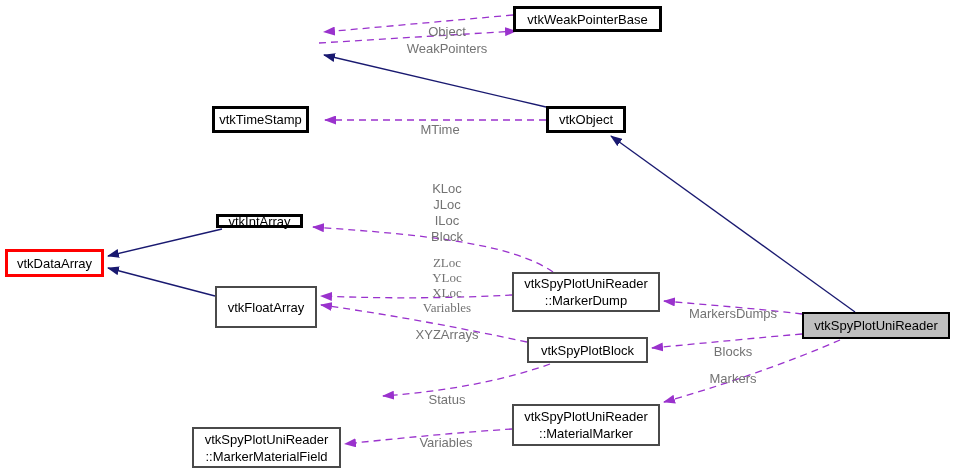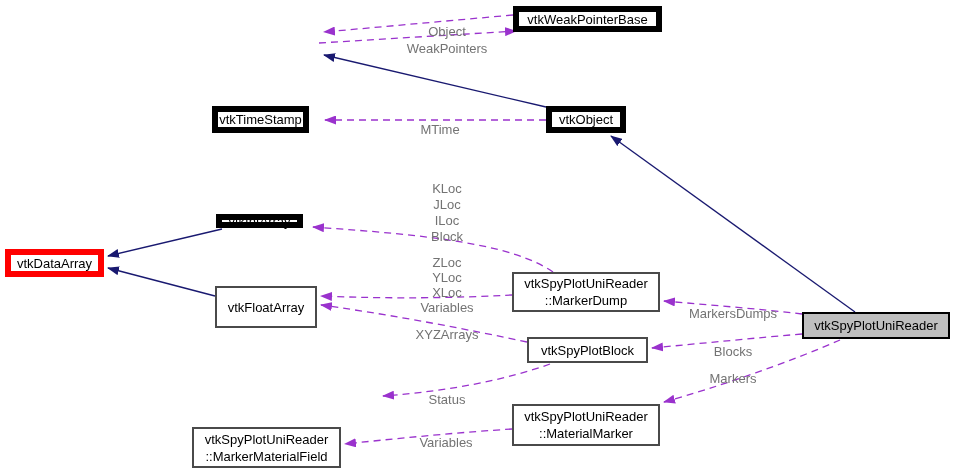--- a/index.html
+++ b/index.html
@@ -4,33 +4,33 @@
 <style>
   html,body { margin:0; padding:0; background:#ffffff; }
   #graph {
     position:relative; width:955px; height:474px; background:#ffffff;
     font-family:"Liberation Sans", sans-serif; overflow:hidden;
   }
   #edge-layer { position:absolute; left:0; top:0; width:955px; height:474px; }
   .node {
     position:absolute; box-sizing:border-box;
     display:flex; align-items:center; justify-content:center;
-    background:#ffffff; border:6px solid #000000; color:#000000;
+    background:#ffffff; border:3px solid #000000; color:#000000;
     font-size:13px; line-height:17px; white-space:pre; text-align:center;
     cursor:pointer;
   }
   .node.thick { border-width:2px; border-color:#4a4a4a; }
   .node.red   { border-color:#ff0000; }
   .node.current { background:#bfbfbf; border:2px solid #000000; cursor:default; }
   .elabel {
     position:absolute; transform:translateX(-50%);
     font-size:13px; line-height:16px; color:#737373;
     white-space:pre; text-align:center;margin-top:19px;
   }
-  .elabel.lh15 { line-height:15px; }
+  .elabel.lh15 { line-height:15px;font-family:Liberation Serif, serif; }
   .edge { fill:none; stroke-width:1.3px; }
   .edge.dashed { stroke:#9a32cd; stroke-dasharray:7,5; }
   .edge.solid  { stroke:#191970; }
 </style>
 </head>
 <body>
 
 <div id="graph">
 
   <svg id="edge-layer" width="955" height="474" viewBox="0 0 955 474" xmlns="http://www.w3.org/2000/svg">

